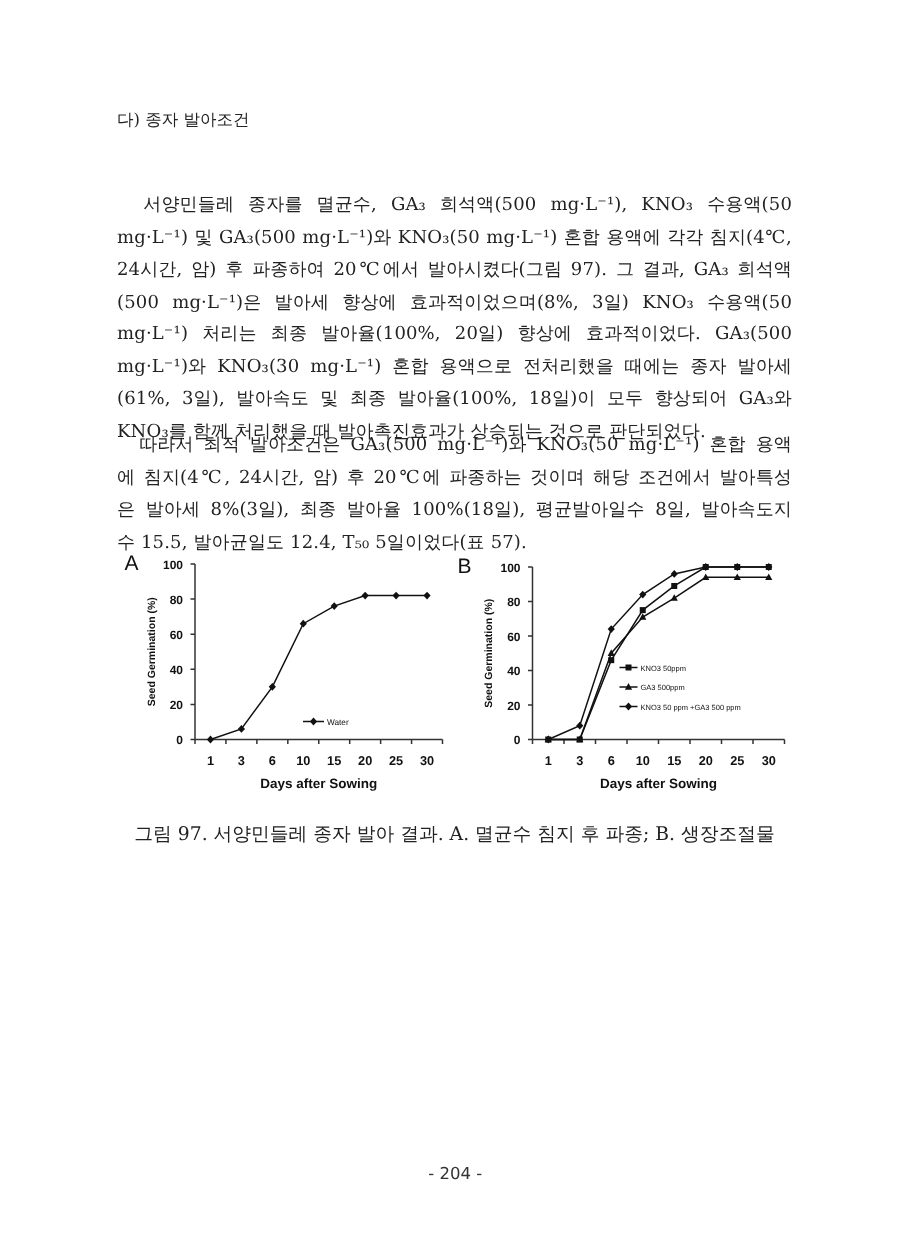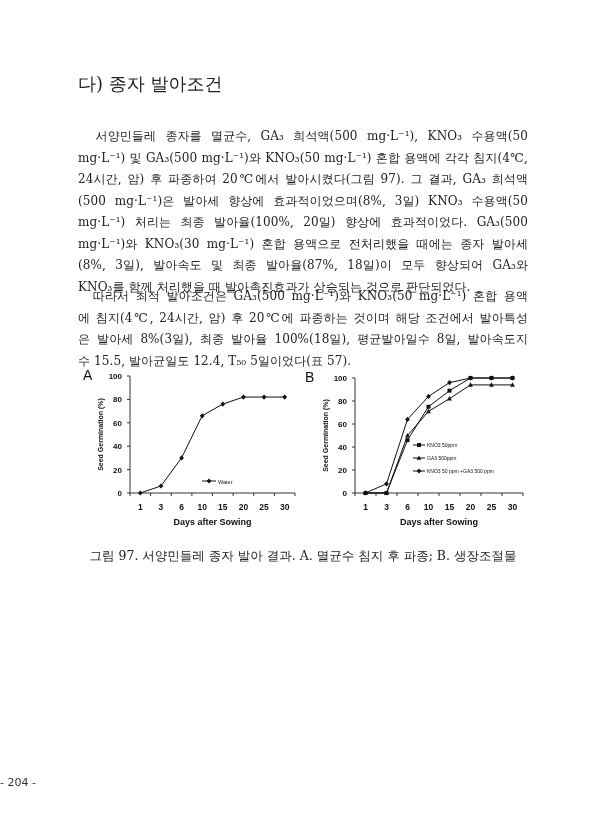--- a/index.html
+++ b/index.html
@@ -1,47 +1,47 @@
 <!DOCTYPE html>
 <html><head>
 <meta charset="utf-8">
 <style>
   html, body { margin: 0; padding: 0; background: #ffffff; }
   body { width: 607px; height: 830px; position: relative; overflow: hidden;
          font-family: "DejaVu Serif", "Liberation Serif", serif; color: #222; }
   .page { position: absolute; left: 0; top: 0; width: 607px; height: 830px; }
-  .section-title { position: absolute; left: 78px; top: 72px; font-size: 18px; }
+  .section-title { position: absolute; left: 78px; top: 72px; font-size: 11px; }
   .para { position: absolute; left: 78px; width: 450px; font-size: 12px; line-height: 21.5px;
           text-align: justify; letter-spacing: 0.1px; margin-top: 30px; }
   .para .line { display: block; white-space: nowrap; text-align-last: justify; }
   .para .line.last { text-align-last: left; }
   .p1 { top: 96px; }
   .p3 { top: 256px; }
   .charts { position: absolute; left: 75px; top: 360px; width: 460px; height: 170px; }
   .caption { position: absolute; left: 78px; top: 545px; width: 450px; font-size: 12.5px; line-height: 21.5px; }
   .caption .line { display: block; white-space: nowrap; text-align: center; }
-  .page-number { position: absolute; left: 0; width: 607px; top: 776px; text-align: left;
+  .page-number { position: absolute; left: 0; width: 607px; top: 776px; text-align: center;
                  font-family: "DejaVu Sans", sans-serif; font-size: 11px; color: #333; }
   svg text { font-family: "Liberation Sans", sans-serif; }
 </style>
 </head>
 <body>
 
 <div class="page">
 
   <div class="section-title">다) 종자 발아조건</div>
 
   <div class="para p1">
     <span class="line">　서양민들레 종자를 멸균수, GA₃ 희석액(500 mg·L⁻¹), KNO₃ 수용액(50</span>
     <span class="line">mg·L⁻¹) 및 GA₃(500 mg·L⁻¹)와 KNO₃(50 mg·L⁻¹) 혼합 용액에 각각 침지(4℃,</span>
     <span class="line">24시간, 암) 후 파종하여 20℃에서 발아시켰다(그림 97). 그 결과, GA₃ 희석액</span>
     <span class="line">(500 mg·L⁻¹)은 발아세 향상에 효과적이었으며(8%, 3일) KNO₃ 수용액(50</span>
     <span class="line">mg·L⁻¹) 처리는 최종 발아율(100%, 20일) 향상에 효과적이었다. GA₃(500</span>
     <span class="line">mg·L⁻¹)와 KNO₃(30 mg·L⁻¹) 혼합 용액으로 전처리했을 때에는 종자 발아세</span>
-    <span class="line">(8%, 3일), 발아속도 및 최종 발아율(87%, 18일)이 모두 향상되어 GA₃와</span>
+    <span class="line">(61%, 3일), 발아속도 및 최종 발아율(100%, 18일)이 모두 향상되어 GA₃와</span>
     <span class="line last">KNO₃를 함께 처리했을 때 발아촉진효과가 상승되는 것으로 판단되었다.</span>
   </div>
 
   <div class="para p3">
     <span class="line">　따라서 최적 발아조건은 GA₃(500 mg·L⁻¹)와 KNO₃(50 mg·L⁻¹) 혼합 용액</span>
     <span class="line">에 침지(4℃, 24시간, 암) 후 20℃에 파종하는 것이며 해당 조건에서 발아특성</span>
     <span class="line">은 발아세 8%(3일), 최종 발아율 100%(18일), 평균발아일수 8일, 발아속도지</span>
     <span class="line last">수 15.5, 발아균일도 12.4, T₅₀ 5일이었다(표 57).</span>
   </div>
 

